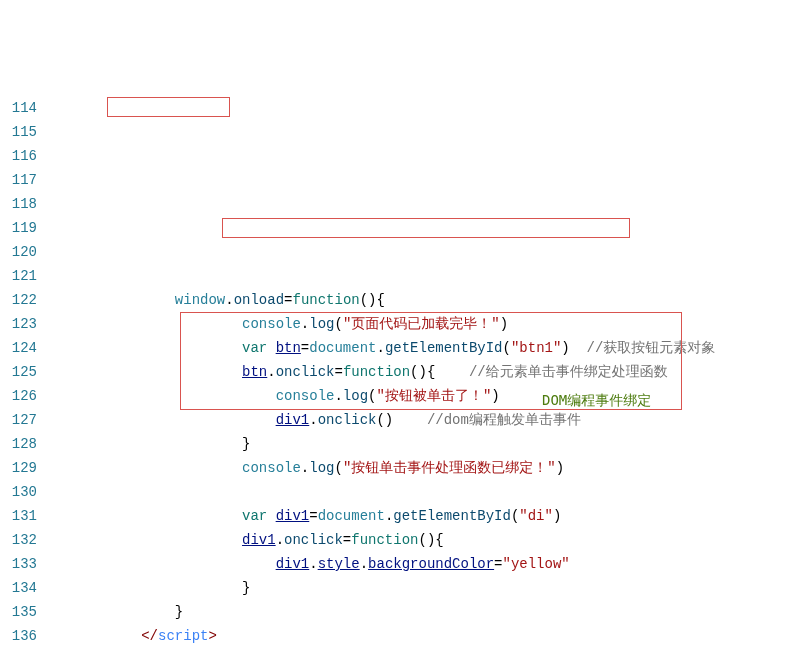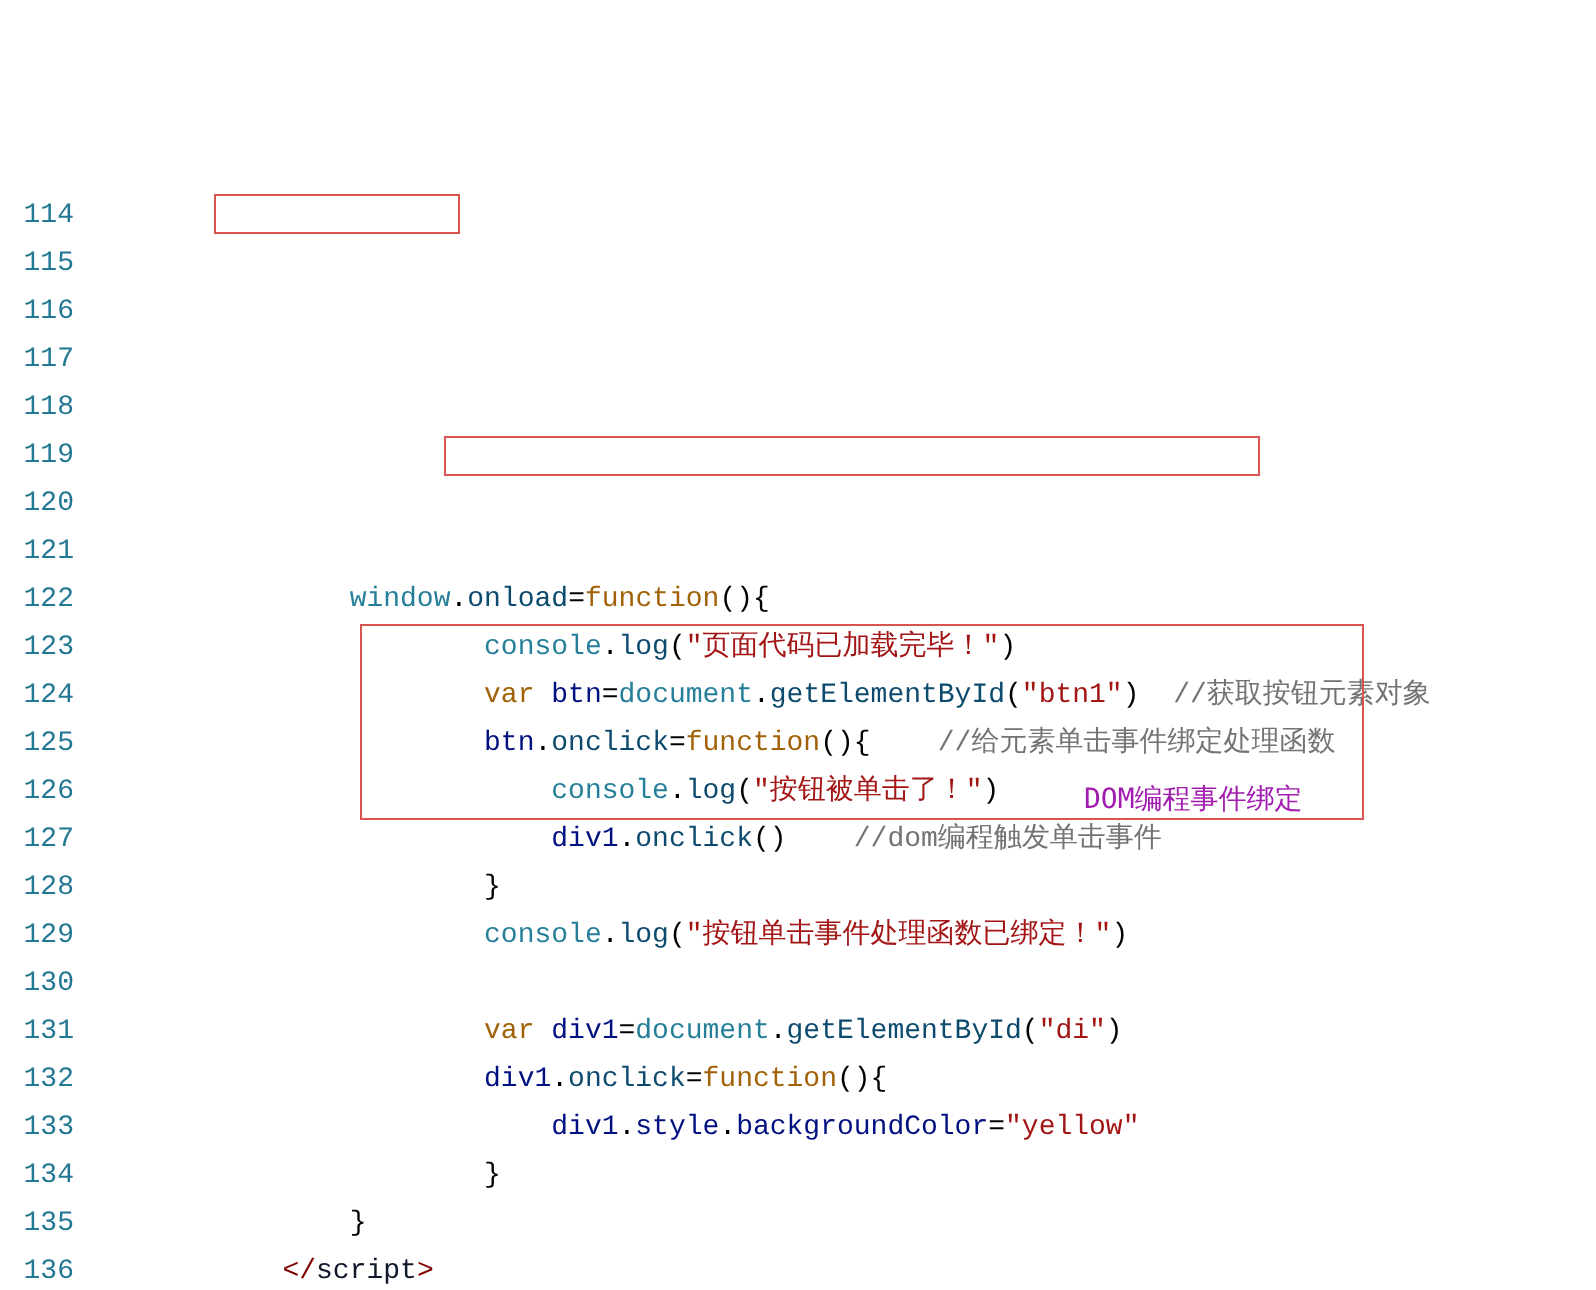--- a/index.html
+++ b/index.html
@@ -26,38 +26,38 @@
     border-right: 1px solid transparent;
     user-select: none;
   }
   .code {
     padding-left: 18px;
     position: relative;
     flex: 1;
   }
   .line { height: 24px; }
   
-  .t-keyword { color: #a16207; font-family: Liberation Mono, monospace; }
+  .t-keyword { color: #0f766e; font-family: Liberation Mono, monospace; }
   .t-global  { color: #267f99; margin-top: 30px; }
-  .t-ident   { color: #001080; }
+  .t-ident   { color: #001080; text-decoration: underline; }
   .t-func    { color: #0c4a6e; }
   .t-string  { color: #a31515; }
   .t-comment { color: #737373; }
-  .t-tag     { color: #0f172a; }
+  .t-tag     { color: #3b82f6; }
   .t-punct   { color: #000000; }
   .t-angle   { color: #800000; }
   
   .anno-box {
     position: absolute;
     border: 1px solid #d9534f;
     pointer-events: none;
   }
   .anno-label {
     position: absolute;
-    color: #a21caf;
+    color: #4d7c0f;
     font-family: Consolas, "Microsoft YaHei", monospace;
     font-size: 14px;
     pointer-events: none;
   }
 </style>
 </head>
 <body>
 
 
 

